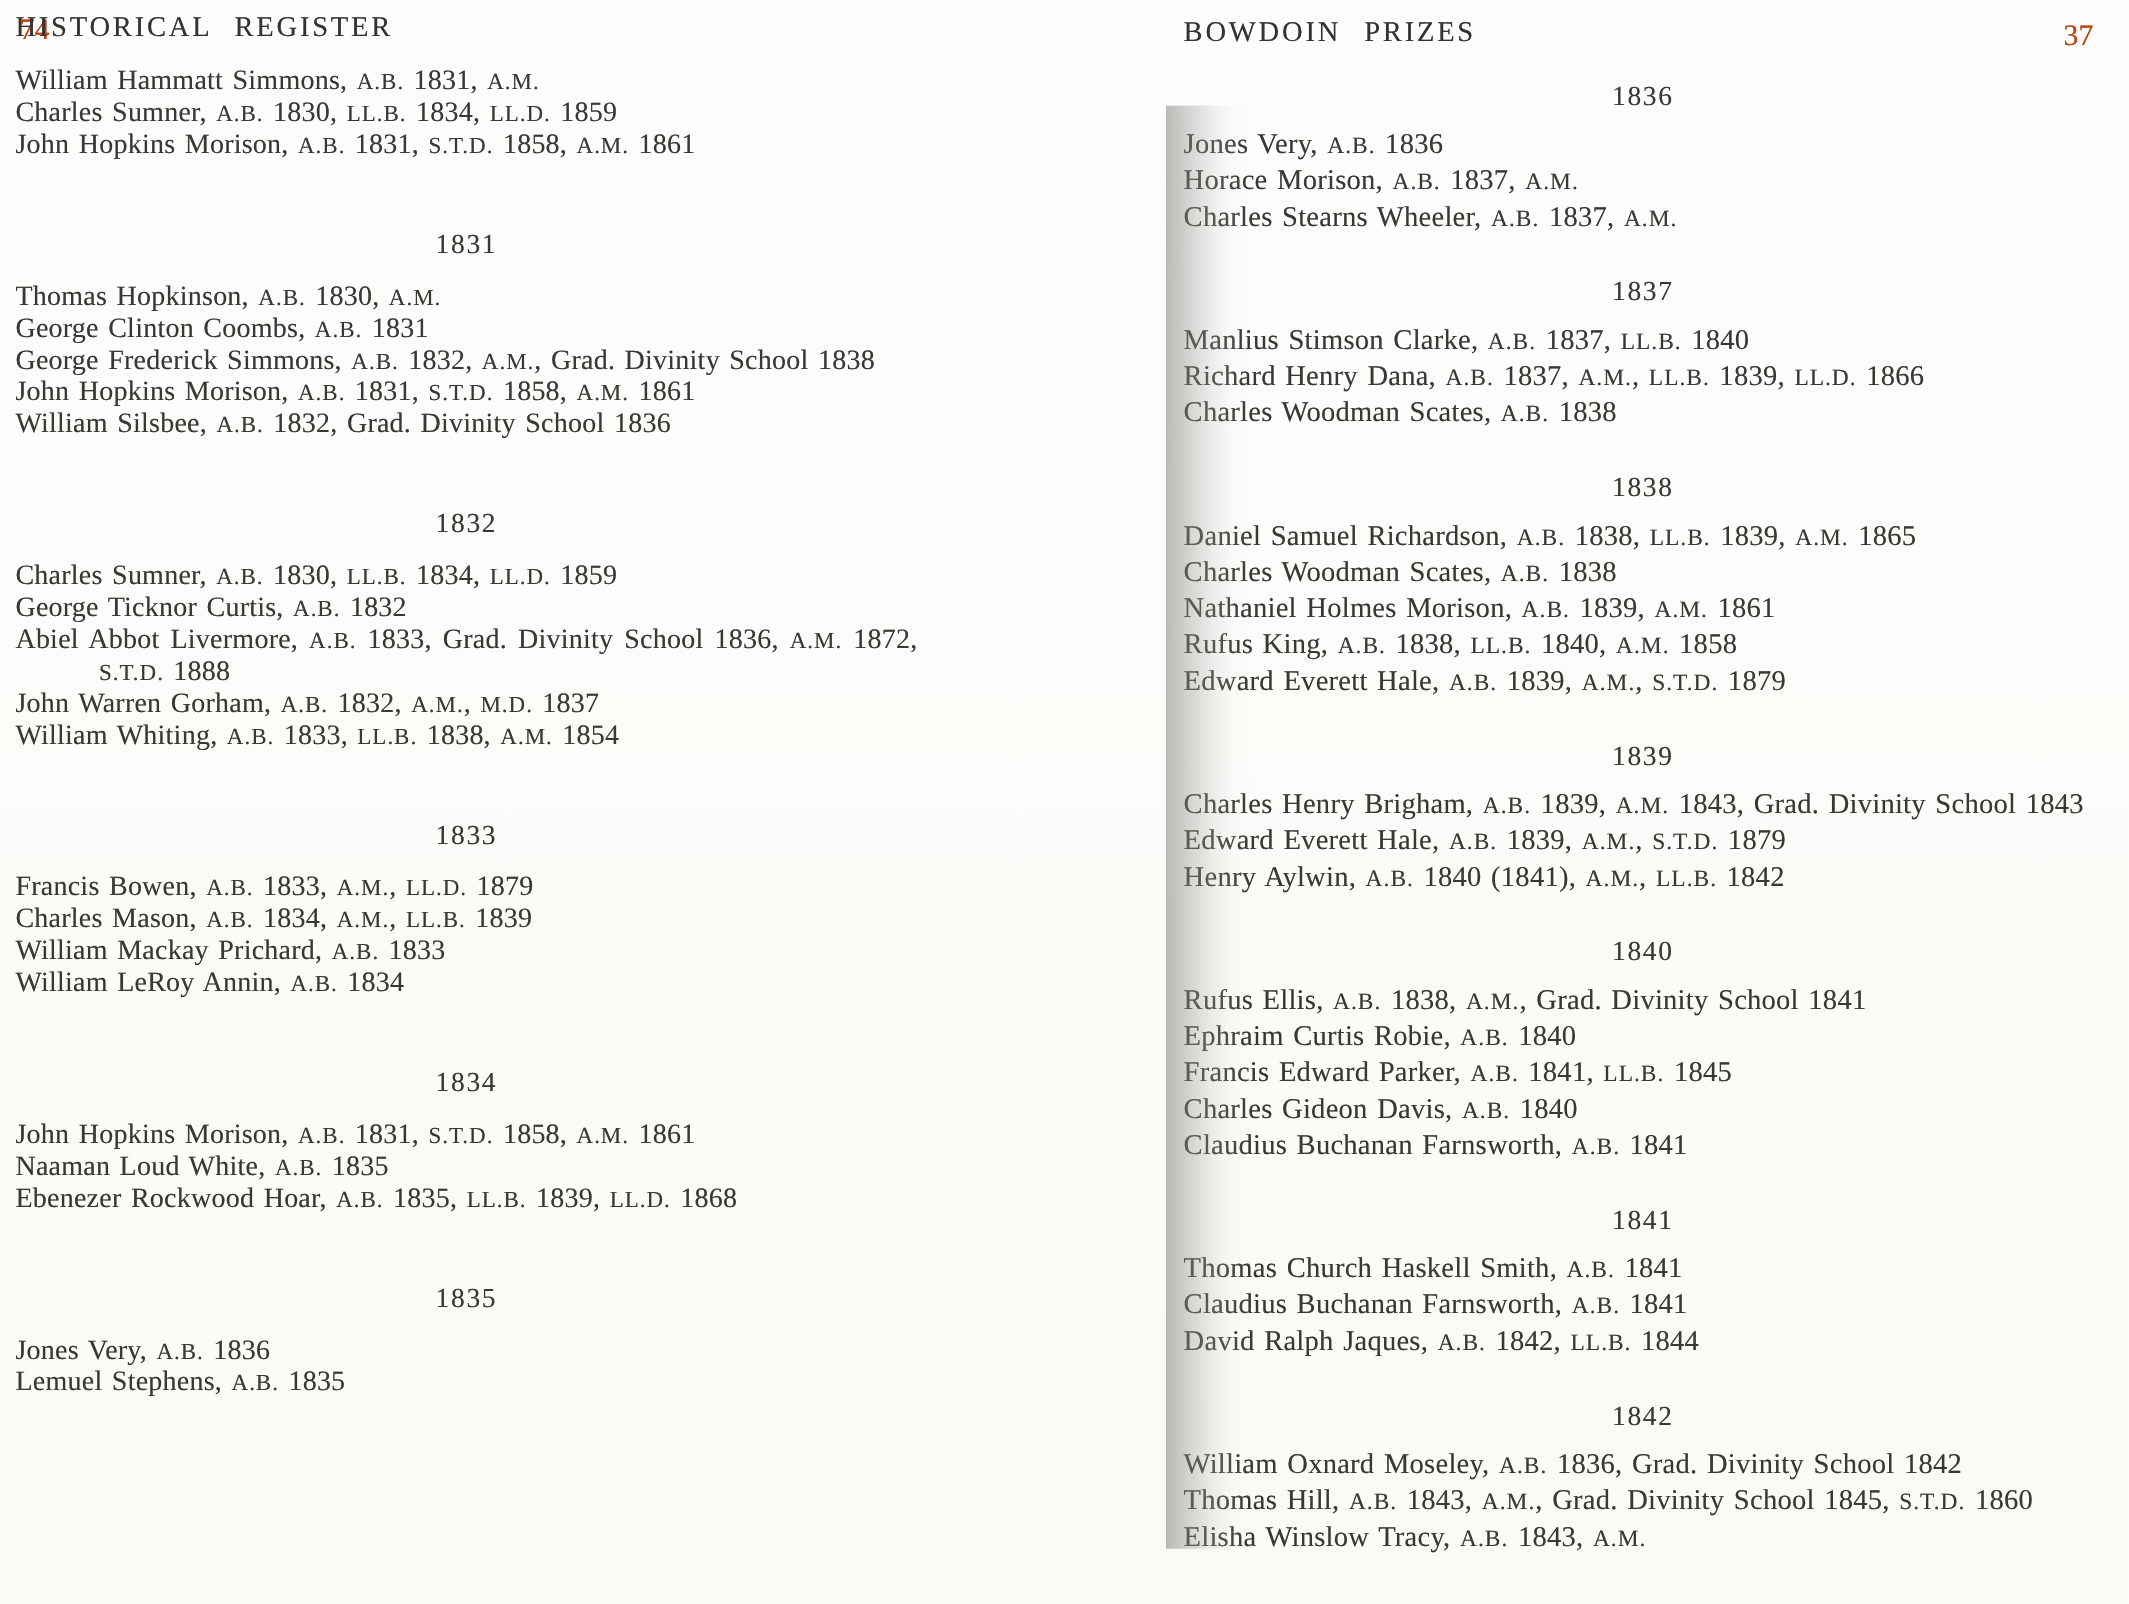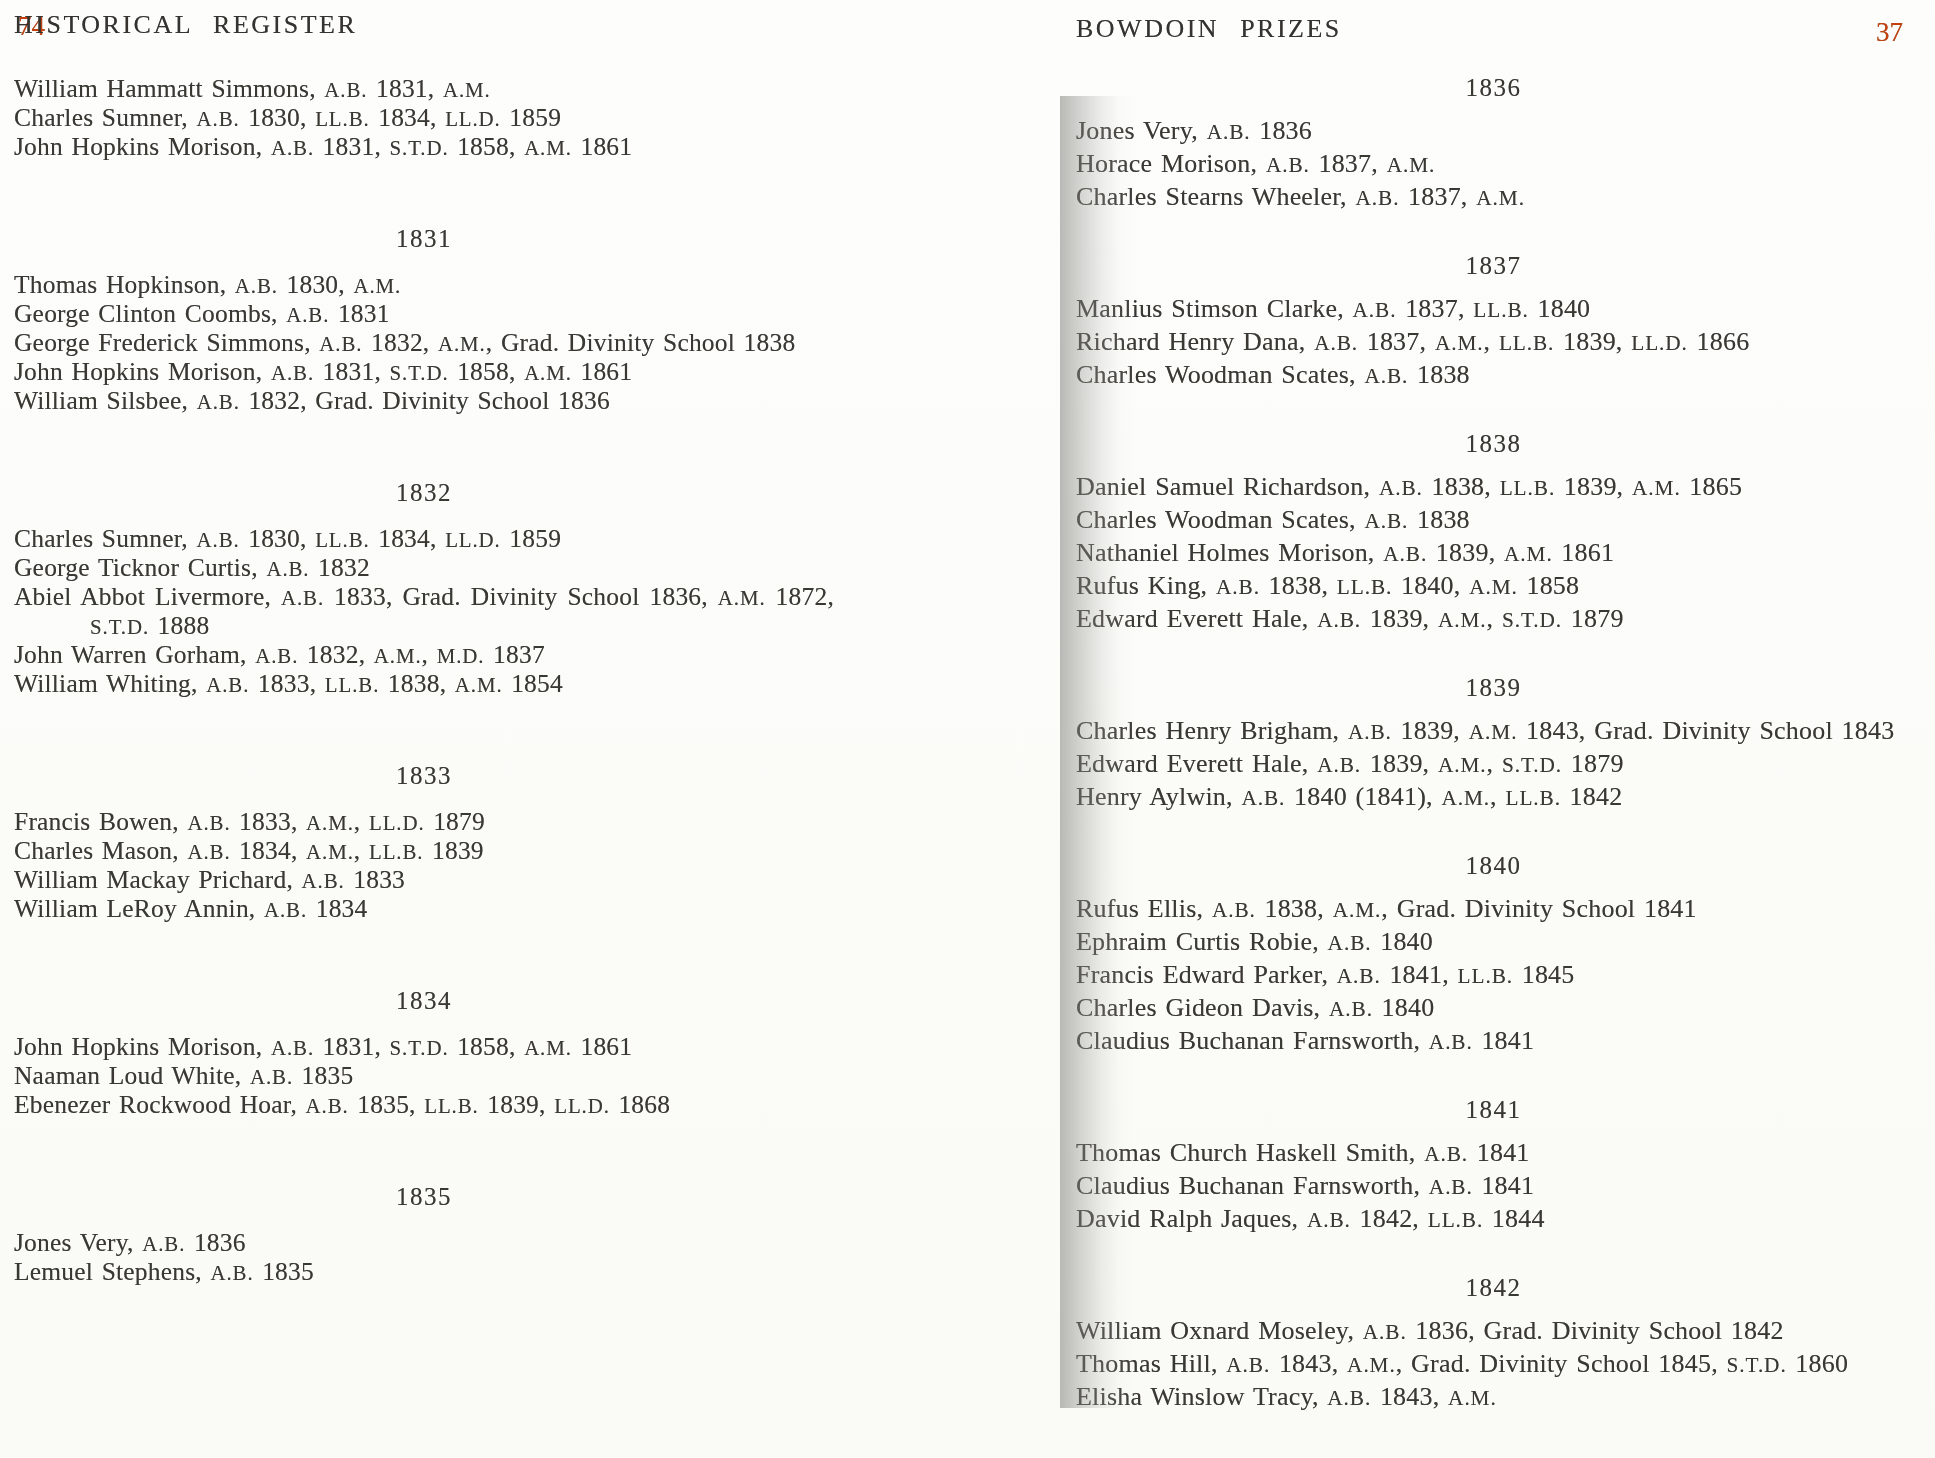--- a/index.html
+++ b/index.html
@@ -37,21 +37,21 @@
     text-shadow: 0 0 0.5px rgba(58,56,51,0.55);
   }
   .pagenum {
     font-size: 27px;
     color: #c2410c;
     text-shadow: 0 0 0.5px rgba(58,56,51,0.5);
   }
   .pagenum-left  { position: absolute; left: 4px; top: 1px; }
   .pagenum-right { position: absolute; right: 8px; top: 3px; }
 
-  .intro { margin-top: 31px; }
+  .intro { margin-top: 15px; }
 
   .entry {
     margin: 0;
     text-align: justify;
     letter-spacing: 0.2px;
     word-spacing: 2px;
     text-shadow: 0 0 0.6px rgba(58,56,51,0.45);
   }
   .page-left  .entry { font-size: 25.5px; line-height: 28px; padding-left: 76px; text-indent: -76px; }
   .page-right .entry { font-size: 26px;   line-height: 32px; padding-left: 52px; text-indent: -52px; }

